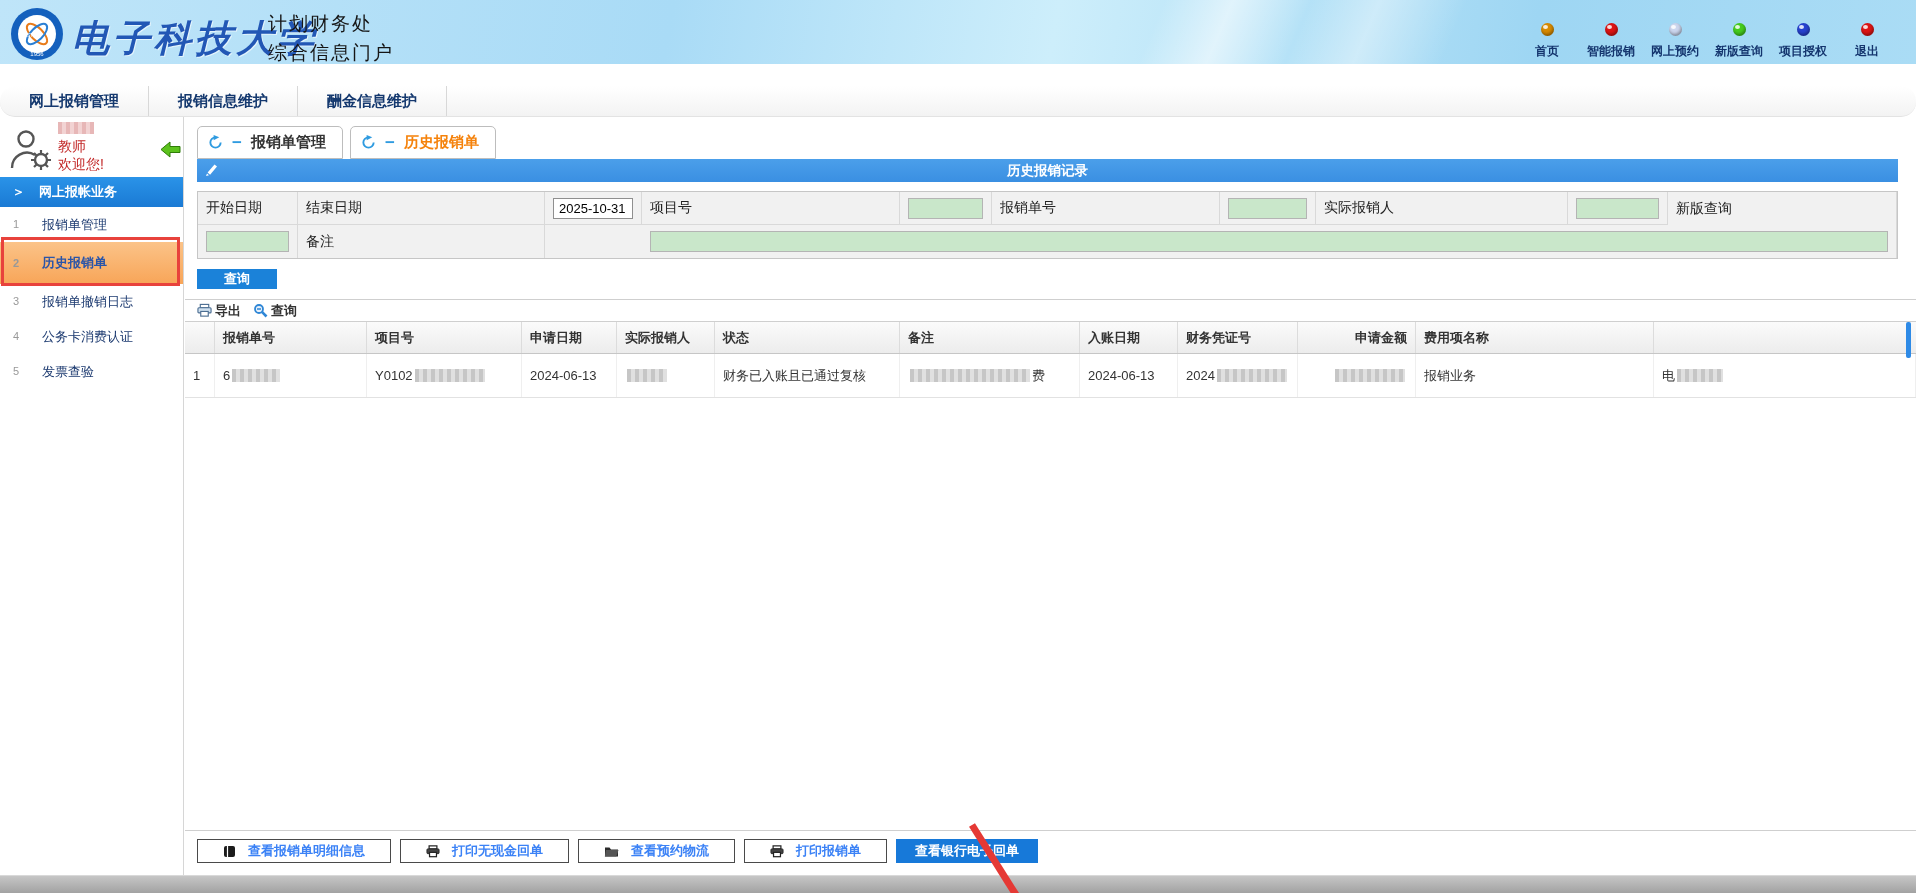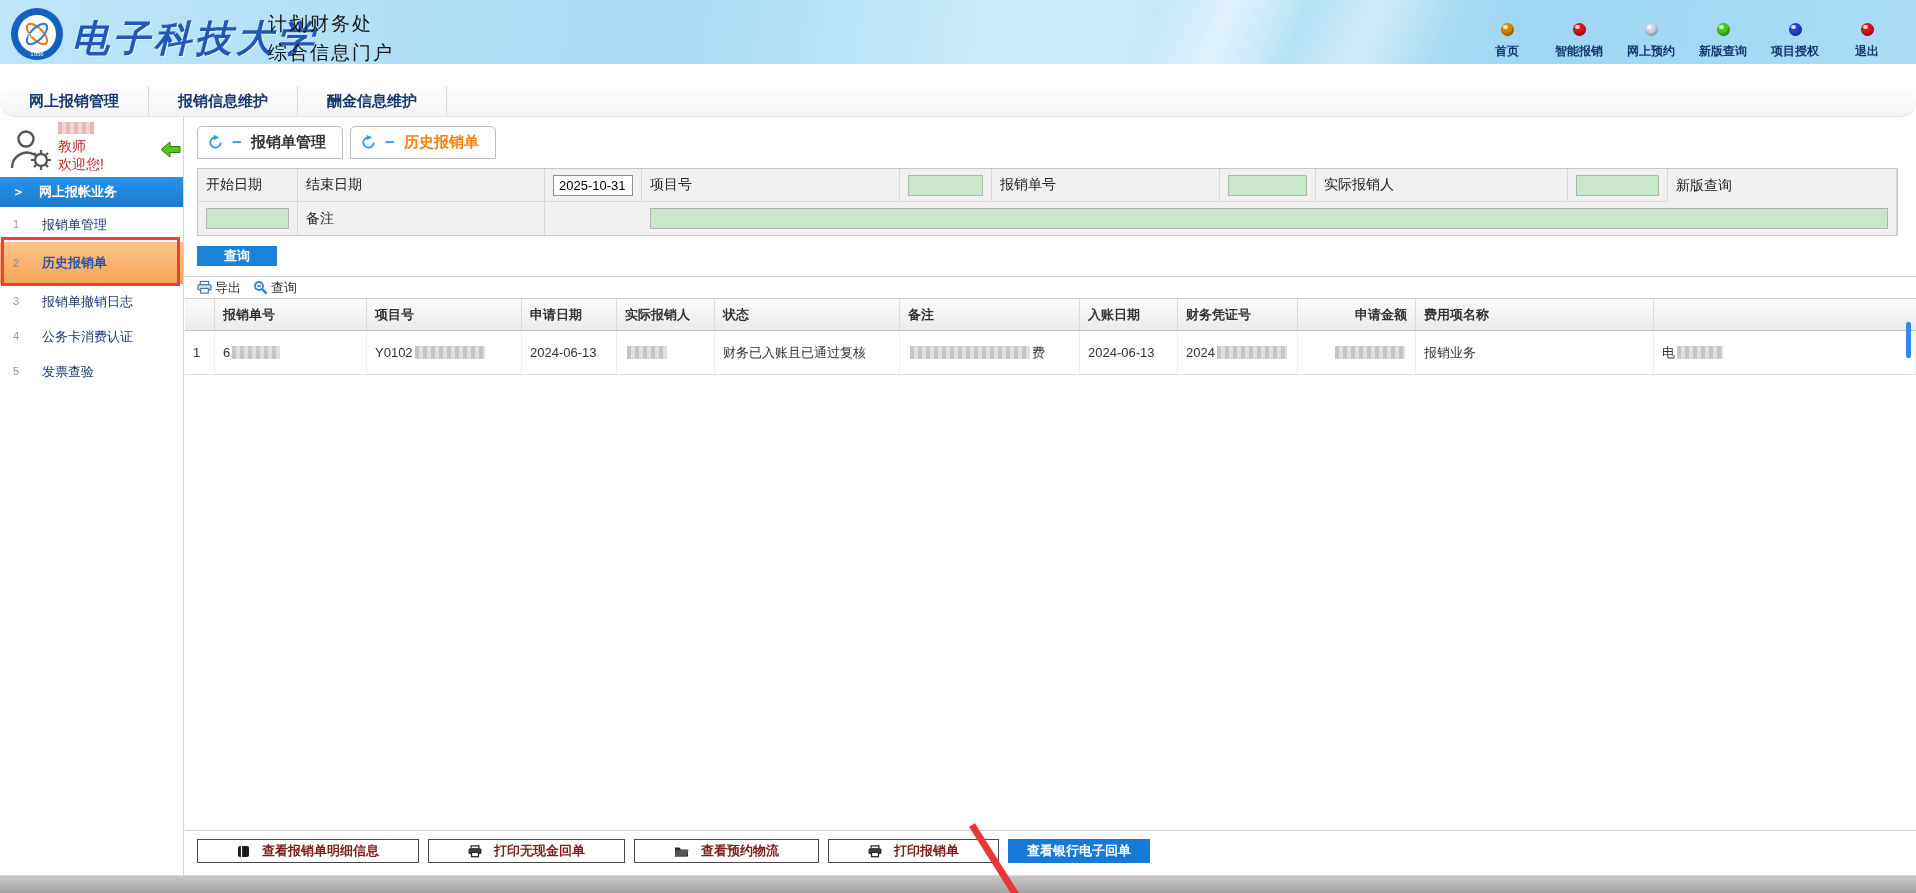--- a/index.html
+++ b/index.html
@@ -12,21 +12,21 @@
     overflow:hidden; }
   .header::before { content:""; position:absolute; right:180px; top:-40px; width:900px; height:200px;
     background:linear-gradient(115deg,transparent 35%,rgba(255,255,255,.55) 42%,transparent 50%,rgba(255,255,255,.4) 57%,transparent 66%);
     transform:rotate(-2deg); }
   .logo { position:absolute; left:10px; top:7px; width:54px; height:54px; }
   .uni-name { position:absolute; left:72px; top:14px; font-family:"Liberation Serif",serif;
     font-size:37px; font-weight:bold; font-style:italic; color:#2257b5; letter-spacing:4px;
     text-shadow:1px 1px 0 rgba(255,255,255,.6); }
   .dept { position:absolute; left:268px; top:9px; font-family:"Liberation Serif",serif;
     font-size:19px; color:#151515; line-height:1.55; letter-spacing:2px; }
-  .quick-links { position:absolute; right:18px; top:23px; display:flex; gap:10px; }
+  .quick-links { position:absolute; right:18px; top:23px; display:flex; gap:2px; }
   .qlink { width:62px; text-align:center; cursor:pointer; }
   .ball { width:13px; height:13px; border-radius:50%; margin:0 auto;
     box-shadow:inset -1px -2px 3px rgba(0,0,0,.35); position:relative; }
   .ball::after { content:""; position:absolute; left:2px; top:1.5px; width:5px; height:4px;
     border-radius:50%; background:rgba(255,255,255,.85); }
   .ball-orange { background:#d88a00; } .ball-red { background:#dd1414; }
   .ball-pale { background:#ccd6ee; } .ball-green { background:#45cc1d; }
   .ball-blue { background:#2742cf; }
   .qlabel { margin-top:7px; font-size:12px; font-weight:bold; color:#14356e; }
 
@@ -79,21 +79,21 @@
   .fcell input { width:100%; height:21px; border:1px solid #8f8f8f; font-size:13px;
     padding:0 5px; font-family:"Liberation Sans",sans-serif; }
   .fcell input.green { background:#c9e7ca; border:1px solid #b4b4b4; }
   .span-wide { grid-column:4 / 11; }
 
   .query-btn { margin:10px 0 0 12px; width:80px; height:20px; background:#1b82d9; color:#fff;
     border:none; font-size:13px; font-weight:bold; display:block; cursor:pointer;
     font-family:"Liberation Sans",sans-serif; }
 
   .toolbar { margin-top:10px; border-top:1px solid #cfcfcf; border-bottom:1px solid #cfcfcf;
-    height:23px; display:flex; align-items:center; padding-left:12px; gap:3px; }
+    height:23px; display:flex; align-items:center; padding-left:12px; gap:3px;font-weight:bold; }
   .tool-item { display:flex; align-items:center; gap:3px; font-size:13px; color:#333; cursor:pointer; }
   .toolbar .sep { width:6px; }
 
   .grid-table { width:100%; }
   .t-head, .t-row { display:grid;
     grid-template-columns:30px 152px 155px 95px 98px 185px 180px 98px 120px 118px 238px 1fr; }
   .t-head { height:32px; background:linear-gradient(#fbfbfb,#ececec); border-bottom:1px solid #c6c6c6; }
   .t-head .th { display:flex; align-items:center; padding:0 8px; font-size:13px; font-weight:bold;
     color:#333; border-right:1px solid #dcdcdc; }
   .t-row { height:44px; border-bottom:1px solid #e2e2e2; }
@@ -101,21 +101,21 @@
     border-right:1px solid #efefef; white-space:nowrap; overflow:hidden; }
   .ralign { justify-content:flex-end; }
 
   .redact { display:inline-block; height:13px; vertical-align:middle; margin:0 2px;
     background:repeating-linear-gradient(90deg,#c6c6c6 0 4px,#e0e0e0 4px 8px); }
   .w40{width:40px;} .w48{width:48px;} .w70{width:70px;} .w120{width:120px;} .w46{width:46px;}
 
   .bottom-border-line { position:absolute; left:0; top:713px; width:100%; border-top:1px solid #cfcfcf; }
   .bottom-buttons { position:absolute; left:12px; top:722px; display:flex; gap:9px; }
   .action-btn { height:24px; border:1px solid #4a4a4a; background:#fff; display:flex;
-    align-items:center; gap:12px; padding:0 39px; font-size:13px; font-weight:bold; color:#7f1d1d;
+    align-items:center; gap:12px; padding:0 25px; font-size:13px; font-weight:bold; color:#3b82f6;
     cursor:pointer; font-family:"Liberation Sans",sans-serif; }
   .action-btn.primary { background:#1779d9; border-color:#1779d9; color:#fff; padding:0 18px; }
 
   .red-arrow { position:absolute; left:755px; top:698px; z-index:8; pointer-events:none; }
   .scroll-thumb { position:absolute; right:5px; top:205px; width:5px; height:36px;
     background:#2e8ae6; border-radius:2px; cursor:pointer; }
 
   .footer { position:absolute; left:0; bottom:0; width:1916px; height:18px;
     background:linear-gradient(#c6c6c6,#a2a2a2); border-top:1px solid #d9d9d9; }
 </style>
@@ -230,20 +230,26 @@
     <div class="tab active">
       <svg width="15" height="15" viewBox="0 0 16 16">
         <path d="M13.5 8 A5.5 5.5 0 1 1 8 2.5" fill="none" stroke="#2f9be0" stroke-width="2"></path>
         <path d="M6 0 L12 2.5 L6 5.5 Z" fill="#2f9be0"></path>
       </svg>
       <span class="minus">−</span>
       <span class="tab-label">历史报销单</span>
     </div>
   </div>
 
+  <div class="titlebar">
+    <svg class="pencil" width="13" height="14" viewBox="0 0 13 14">
+      <path d="M1 13 L4 12.2 L2 10.4 Z M2.6 9.6 L9.5 1.5 L12 3.6 L5.1 11.7 Z" fill="#fff"></path>
+    </svg>
+    <span>历史报销记录</span>
+  </div>
 
   <div class="formbox">
 
     <div class="fcell">开始日期</div>
     <div class="fcell">结束日期</div>
     <div class="fcell">
         <input value="2025-10-31" style="">
       </div>
     <div class="fcell">项目号</div>
     <div class="fcell">

